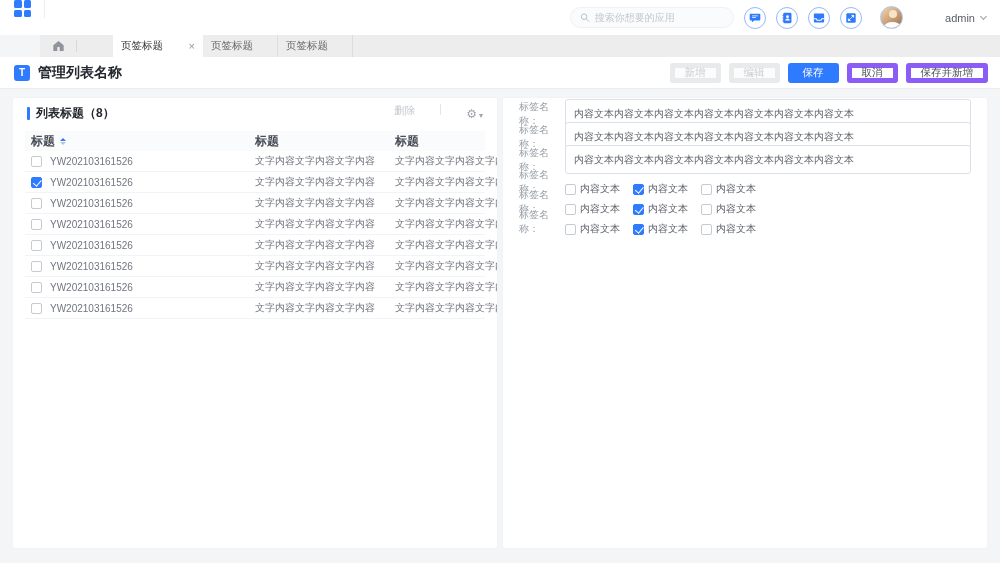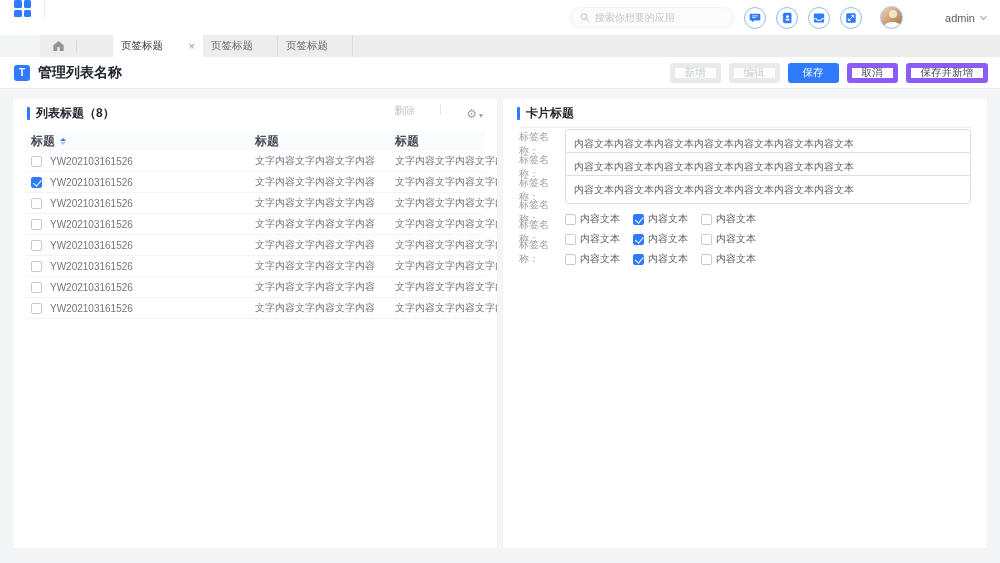--- a/index.html
+++ b/index.html
@@ -290,24 +290,20 @@
       <span class="rid">YW202103161526</span>
     </span>
     <span>文字内容文字内容文字内容</span>
     <span>文字内容文字内容文字内容</span>
   </div>
 </div>
     </div>
   </section>
 
   <section class="panel">
-    <div class="panel-head divided">
-      <span class="accent"></span>
-      <span class="p-title">卡片标题</span>
-    </div>
     <div class="fields">
       <div class="form-row">
         <span class="flabel">标签名称：</span>
         <input class="tinput" type="text" value="内容文本内容文本内容文本内容文本内容文本内容文本内容文本" style="">
       </div>
       <div class="form-row">
         <span class="flabel">标签名称：</span>
         <input class="tinput" type="text" value="内容文本内容文本内容文本内容文本内容文本内容文本内容文本" style="">
       </div>
       <div class="form-row">

